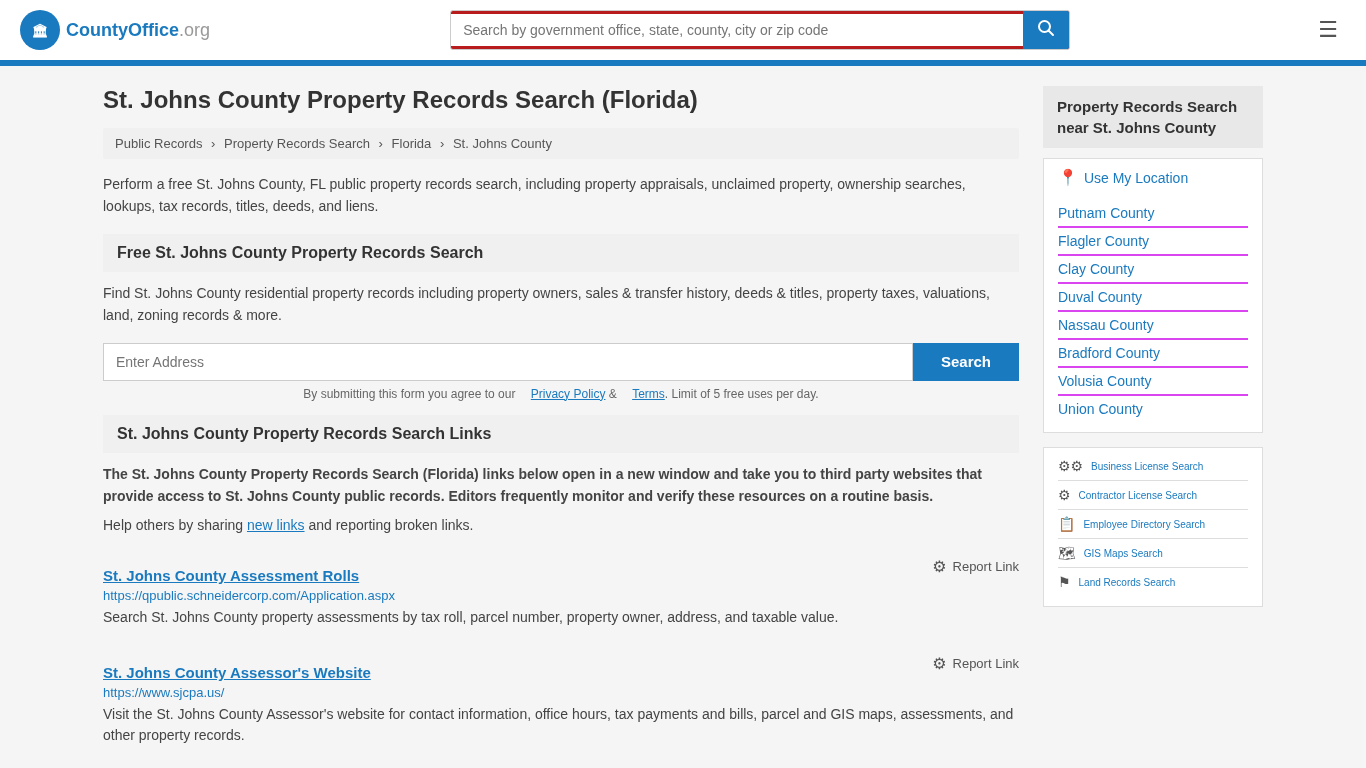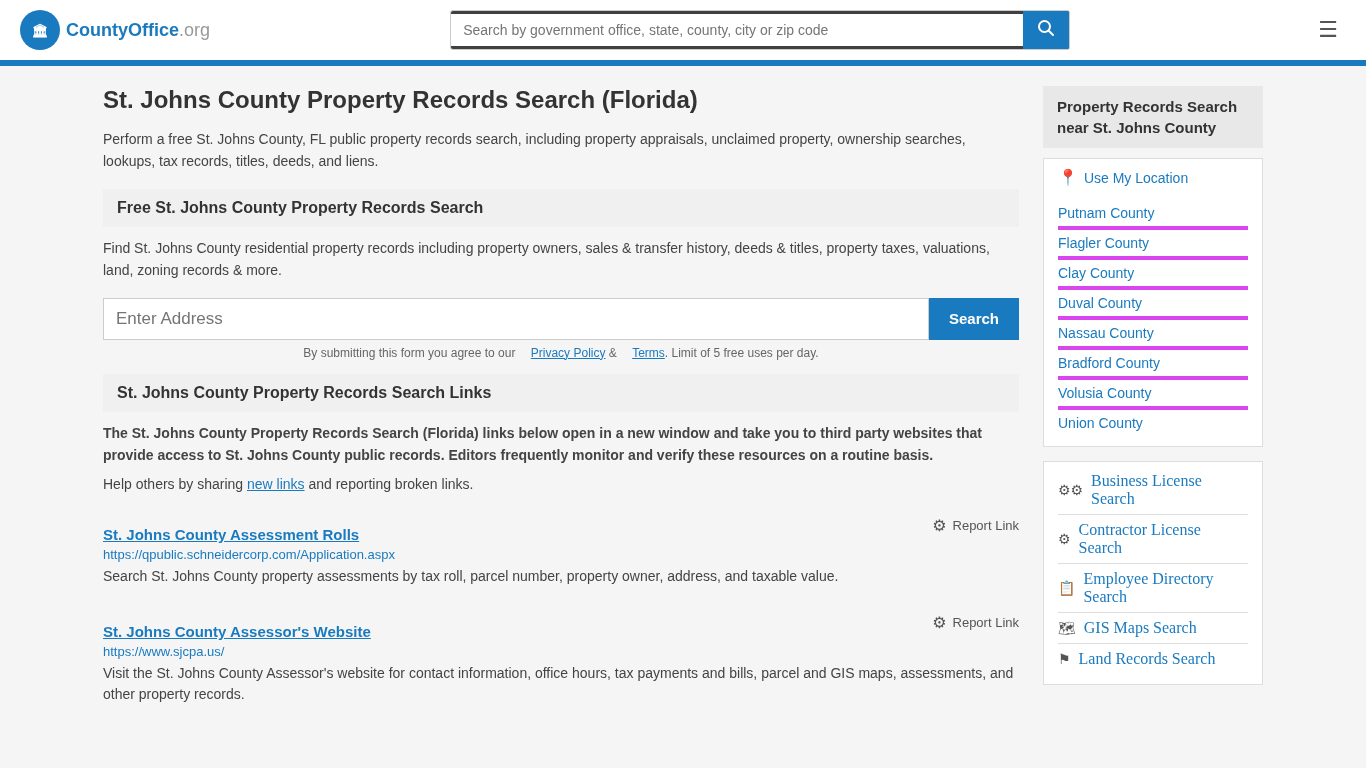--- a/index.html
+++ b/index.html
@@ -40,21 +40,21 @@
     }
     .search-bar-container {
       display: flex;
       align-items: center;
       flex: 1;
       max-width: 620px;
       margin: 0 24px;
       border: 1px solid #ccc;
       border-radius: 3px;
       overflow: hidden;
-      background: #404040;
+      background: #b91c1c;
     }
     .header-search-input {
       flex: 1;
       border: none;
       outline: none;
       padding: 8px 12px;
       font-size: 14px;
       color: #999;
     }
     .header-search-btn {
@@ -138,29 +138,29 @@
       margin-bottom: 6px;
     }
     .address-search-form {
       display: flex;
       margin-bottom: 6px;
     }
     .address-input {
       flex: 1;
       border: 1px solid #ccc;
       padding: 10px 12px;
-      font-size: 17px;
+      font-size: 14px;
       outline: none;
       color: #999;
     }
     .search-btn {
       background: #1a7abf;
       color: #fff;
       border: none;
-      padding: 10px 20px;
+      padding: 10px 28px;
       font-size: 15px;
       font-weight: bold;
       cursor: pointer;
     }
     .form-disclaimer {
       font-size: 12px;
       color: #666;
       text-align: center;
       margin-bottom: 14px;
     }
@@ -250,21 +250,21 @@
       color: #333;
       line-height: 1.4;
     }
     .sidebar-list {
       list-style: none;
       padding: 0;
       margin-top: 8px;
     }
     .sidebar-list li {
       padding: 5px 0;
-      border-bottom: 4px solid #d946ef;
+      border-bottom: 2px solid #d946ef;
     }
     .sidebar-list li:last-child { border-bottom: none; }
     .sidebar-list li a {
       color: #1a7abf;
       text-decoration: none;
       font-size: 14px;
     }
     .use-location {
       display: flex;
       align-items: center;
@@ -281,22 +281,21 @@
       display: flex;
       align-items: center;
       gap: 8px;
       padding: 6px 0;
       border-bottom: 1px solid #ddd;
     }
     .sidebar-public-item:last-child { border-bottom: none; }
     .sidebar-public-item a {
       color: #1a7abf;
       text-decoration: none;
-      font-size: 16px;
-      font-family: Liberation Serif, serif;
+      font-size: 10px;
     }
     .icon-gear { font-size: 14px; color: #555; }
     .icon-building { font-size: 14px; color: #555; }
     .icon-map { font-size: 14px; color: #555; }
     .icon-land { font-size: 14px; color: #555; }
   </style>
 </head>
 <body>
 
 <header class="header">
@@ -326,20 +325,29 @@
 </header>
 
 <div style="height:3px; background:#1a7abf;"></div>
 
 <div class="page-wrapper">
 
   <main class="main-content">
 
     <h1 class="page-title">St. Johns County Property Records Search (Florida)</h1>
 
+    <nav class="breadcrumb">
+      <a href="#">Public Records</a>
+      <span class="sep">›</span>
+      <a href="#">Property Records Search</a>
+      <span class="sep">›</span>
+      <a href="#">Florida</a>
+      <span class="sep">›</span>
+      <a href="#">St. Johns County</a>
+    </nav>
 
     <p class="description">Perform a free St. Johns County, FL public property records search, including property appraisals, unclaimed property, ownership searches, lookups, tax records, titles, deeds, and liens.</p>
 
     <div class="section-box">
       <h2>Free St. Johns County Property Records Search</h2>
     </div>
     <p class="description">Find St. Johns County residential property records including property owners, sales &amp; transfer history, deeds &amp; titles, property taxes, valuations, land, zoning records &amp; more.</p>
 
     <div class="address-search-area">
       <div class="address-search-form">

